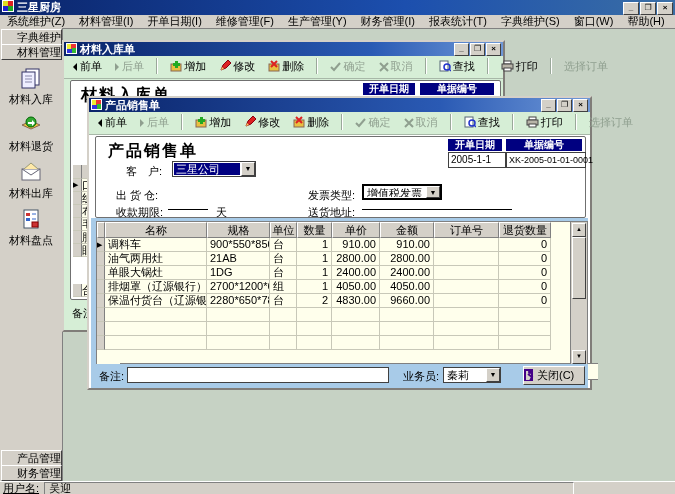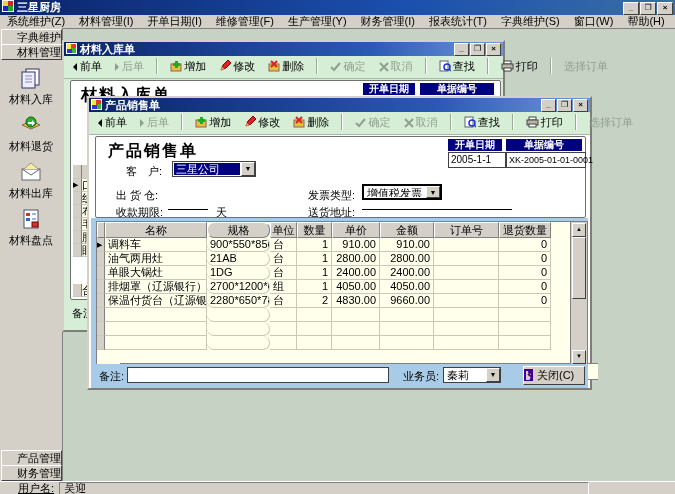--- a/index.html
+++ b/index.html
@@ -67,21 +67,21 @@
   
   .tablezone{position:absolute;background:#a8cbe8;}
   .grid{position:absolute;left:0;top:0;background:#ffffec;border:1px solid #808080;}
   .hrow,.trow{white-space:nowrap;height:16px;}
   .trow{height:14px;}
   .cell{display:inline-block;vertical-align:top;box-sizing:border-box;height:14px;line-height:13px;
     border-right:1px solid #c8c8b8;border-bottom:1px solid #c8c8b8;padding:0 3px;overflow:hidden;font-size:11px;}
   .hcell{display:inline-block;vertical-align:top;box-sizing:border-box;height:16px;line-height:15px;
     background:#d4d0c8;border:1px solid;border-color:#fff #808080 #808080 #fff;text-align:center;
     overflow:hidden;font-size:11px;}
-  .w-m{width:8px;padding:0;} .w0{width:102px;} .w1{width:63px;border-radius:7px;} .w2{width:27px;} .w3{width:35px;}
+  .w-m{width:8px;padding:0;} .w0{width:102px;} .w1{width:63px;} .w2{width:27px;} .w3{width:35px;}
   .w4{width:48px;} .w5{width:54px;} .w6{width:65px;} .w7{width:52px;}
   .al{text-align:left;} .ar{text-align:right;}
   .marker{background:#d4d0c8;border-right:1px solid #808080;font-size:7px;line-height:13px;color:#000;}
   .totalrow{position:absolute;left:0;bottom:0;height:15px;width:477px;background:#ffffec;
     border-top:1px solid #808080;border-left:1px solid #808080;border-bottom:1px solid #808080;}
   .vscroll{position:absolute;top:0;right:0;width:16px;background:#d4d0c8;border:1px solid #808080;}
   .sbtn{position:absolute;left:1px;width:12px;height:12px;background:#d4d0c8;border:1px solid;
     border-color:#fff #404040 #404040 #fff;font-size:6px;text-align:center;line-height:11px;}
   .sthumb{position:absolute;left:1px;top:15px;width:12px;height:60px;background:#d4d0c8;
     border:1px solid;border-color:#fff #404040 #404040 #fff;}
@@ -155,21 +155,21 @@
         <rect x="13" y="15" width="6" height="5" fill="#c33" stroke="#800"></rect>
     </svg>
     <span>材料盘点</span>
   </div>
 
   <div class="groupbtn" style="top:422px;">产品管理</div>
   <div class="groupbtn" style="top:437px;">财务管理</div>
 </div>
 
 <div class="abs statusbar">
-  <span style="margin-left:18px;text-decoration:underline;">用户名:</span>
+  <span style="margin-left:3px;text-decoration:underline;">用户名:</span>
   <span class="statusfield">吴迎</span>
 </div>
 
 <div class="abs window" style="left:62px;top:40px;width:443px;height:292px;z-index:1;">
   <div class="tbar">
     <span class="ticon"></span><span>材料入库单</span>
     <span class="winbtns">
       <span class="wbtn">_</span><span class="wbtn">❐</span><span class="wbtn">×</span>
     </span>
   </div>

